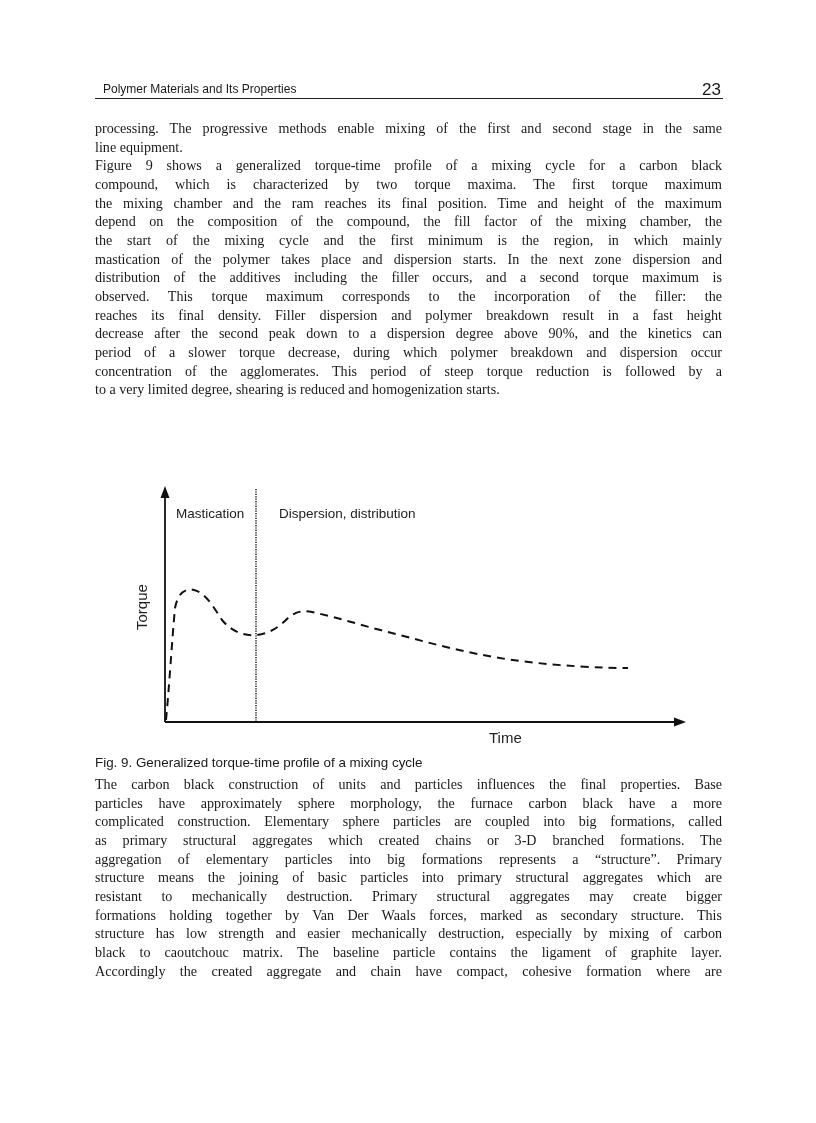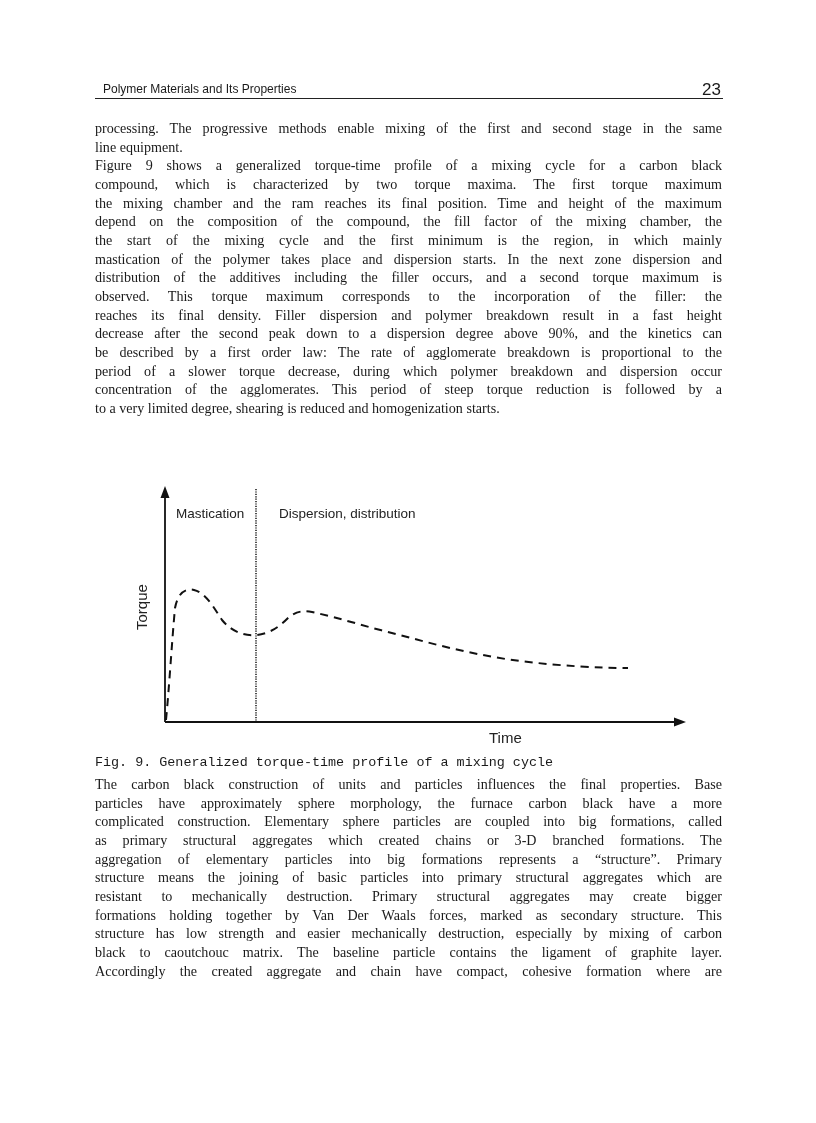--- a/index.html
+++ b/index.html
@@ -15,21 +15,21 @@
     position: absolute; left: 95px; width: 627px;
     font-family: "Liberation Serif", serif; font-size: 14.1px; line-height: 18.65px;
     text-align: justify; margin: 0;
   }
   .para .line { display: block; text-align: justify; text-align-last: justify; white-space: nowrap; }
   .para .line.last { text-align-last: left; }
   .p1 { top: 119px; }
   .p2 { top: 775px; }
   .caption {
     position: absolute; left: 95px; top: 755px;
-    font-family: Liberation Mono, monospace; font-size: 13.4px;
+    font-family: Liberation Sans, sans-serif; font-size: 13.4px;
   }
   .figure { position: absolute; left: 0; top: 0; width: 816px; height: 1123px; pointer-events: none; }
   .fig-label { font-family: "Liberation Sans", sans-serif; font-size: 13.5px; fill: #222; }
 </style>
 </head>
 <body>
 
 <div class="header">
   <span class="title">Polymer Materials and Its Properties</span>
   <span class="page">23</span>
@@ -41,21 +41,20 @@
   <span class="line">Figure 9 shows a generalized torque-time profile of a mixing cycle for a carbon black</span>
   <span class="line">compound, which is characterized by two torque maxima. The first torque maximum</span>
   <span class="line">the mixing chamber and the ram reaches its final position. Time and height of the maximum</span>
   <span class="line">depend on the composition of the compound, the fill factor of the mixing chamber, the</span>
   <span class="line">the start of the mixing cycle and the first minimum is the region, in which mainly</span>
   <span class="line">mastication of the polymer takes place and dispersion starts. In the next zone dispersion and</span>
   <span class="line">distribution of the additives including the filler occurs, and a second torque maximum is</span>
   <span class="line">observed. This torque maximum corresponds to the incorporation of the filler: the</span>
   <span class="line">reaches its final density. Filler dispersion and polymer breakdown result in a fast height</span>
   <span class="line">decrease after the second peak down to a dispersion degree above 90%, and the kinetics can</span>
-  <span class="line">be described by a first order law: The rate of agglomerate breakdown is proportional to the</span>
   <span class="line">period of a slower torque decrease, during which polymer breakdown and dispersion occur</span>
   <span class="line">concentration of the agglomerates. This period of steep torque reduction is followed by a</span>
   <span class="line last">to a very limited degree, shearing is reduced and homogenization starts.</span>
 </div>
 
 <svg class="figure" width="816" height="1123" viewBox="0 0 816 1123" xmlns="http://www.w3.org/2000/svg">
 
   <line x1="165" y1="722" x2="165" y2="496" stroke="#111" stroke-width="1.8"></line>
   <polygon points="165,486 160.5,498 169.5,498" fill="#111"></polygon>
 

